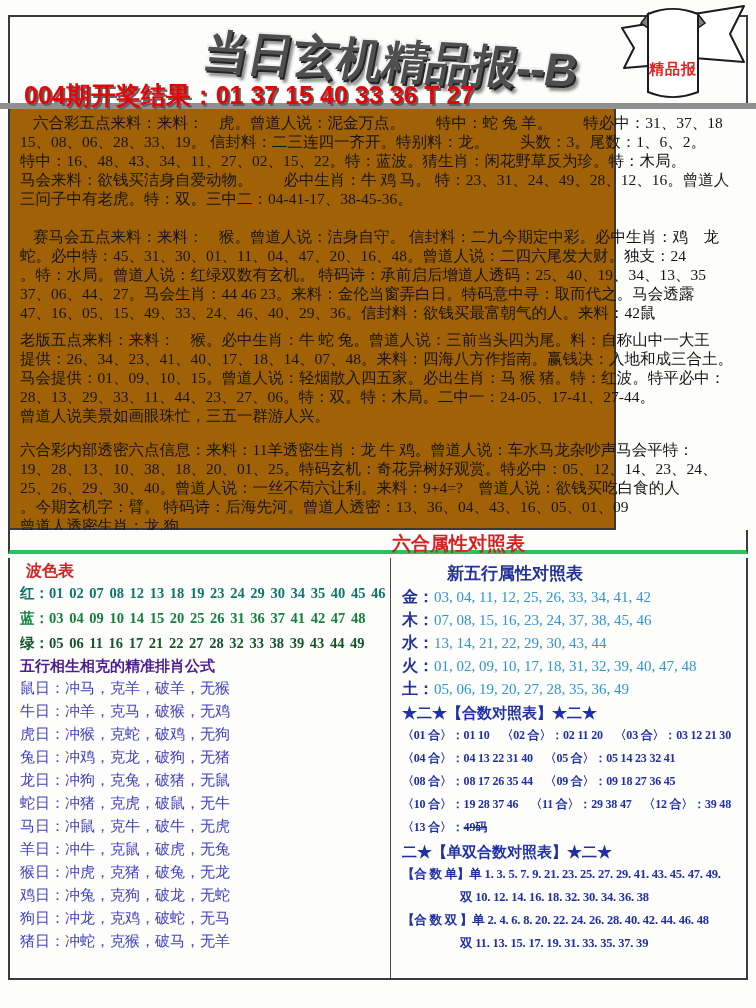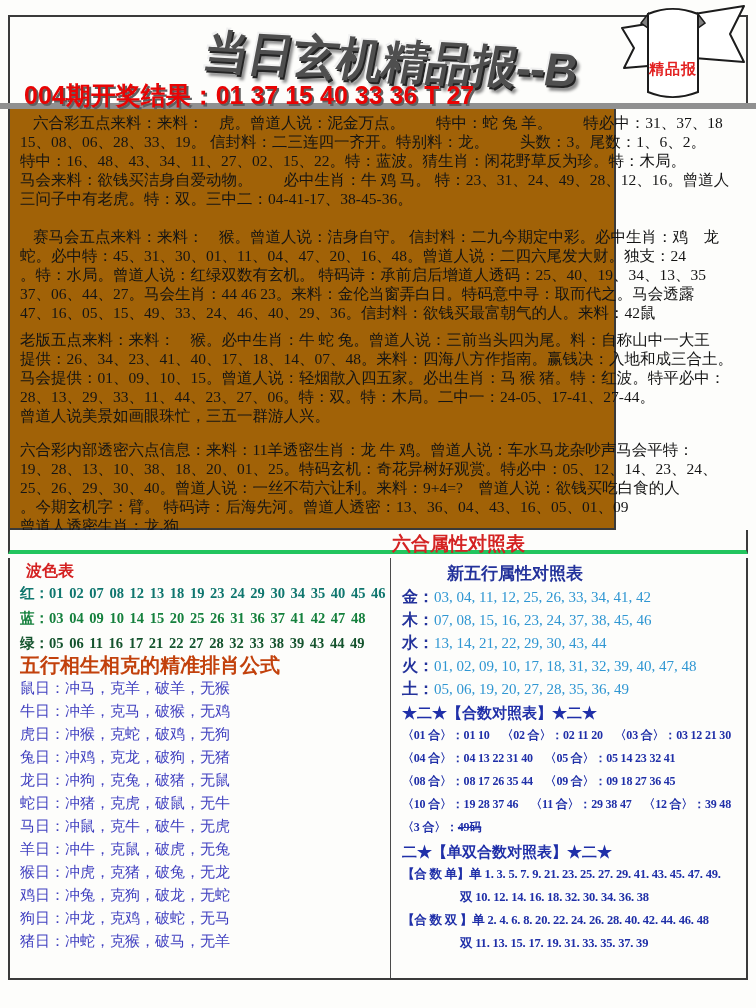--- a/index.html
+++ b/index.html
@@ -41,22 +41,22 @@
   .table-box{position:absolute;left:8px;top:558px;width:740px;height:422px;box-sizing:border-box;
              border:2px solid #3a3a3a;border-top:none;background:#fdfdfb;}
   .v-divider{position:absolute;left:380px;top:0;width:1px;height:100%;background:#4a4a4a;}
 
   .left-col{position:absolute;left:10px;top:2px;width:368px;}
   .bose-title{font-family:"Liberation Sans",sans-serif;font-size:16px;font-weight:bold;
               color:#d42222;height:21px;line-height:21px;margin-left:6px;}
   .color-row{height:25px;line-height:25px;font-size:14.5px;font-weight:bold;white-space:nowrap;}
   .color-row .cnums{word-spacing:2px;}
   .row-red{color:#0f766e;}  .row-blue{color:#15803d;}  .row-green{color:#14532d;}
-  .formula-title{font-family:Liberation Mono, monospace;font-size:20px;font-weight:bold;
-                 color:#c2410c;height:21px;line-height:21px;}
+  .formula-title{font-family:Liberation Serif, serif;font-size:15px;font-weight:bold;
+                 color:#4c1d95;height:21px;line-height:21px;}
   .zodiac-row{height:23px;line-height:23px;font-size:15px;color:#4040c0;white-space:nowrap;}
 
   .right-col{position:absolute;left:392px;top:2px;width:340px;}
   .wuxing-title{font-family:"Liberation Sans",sans-serif;font-size:17px;font-weight:bold;
                 color:#23329b;height:22px;line-height:22px;margin:3px 0 0 45px;}
   .wuxing-row{height:23px;line-height:23px;white-space:nowrap;}
   .wx-label{font-family:"Liberation Sans",sans-serif;font-size:16px;font-weight:bold;color:#23329b;}
   .wx-nums{font-size:15px;color:#2f96d2;}
   .hesu-title{font-family:"Liberation Sans",sans-serif;font-size:15px;font-weight:bold;
               color:#1f2fa8;height:22px;line-height:22px;margin-top:2px;}
@@ -169,21 +169,21 @@
       <div class="wuxing-row">
         <span class="wx-label">土：</span><span class="wx-nums">05, 06, 19, 20, 27, 28, 35, 36, 49</span>
       </div>
 
       <div class="hesu-title">★二★【合数对照表】★二★</div>
       <div class="hesu-row">〈01 合〉：01 10　〈02 合〉：02 11 20　〈03 合〉：03 12 21 30</div>
       <div class="hesu-row">〈04 合〉：04 13 22 31 40　〈05 合〉：05 14 23 32 41</div>
       <div class="hesu-row">〈08 合〉：08 17 26 35 44　〈09 合〉：09 18 27 36 45</div>
       <div class="hesu-row">〈10 合〉：19 28 37 46　〈11 合〉：29 38 47　〈12 合〉：39 48</div>
       <div class="hesu-row">
-        <span>〈3 合〉：</span><span class="struck">49码</span>
+        <span>〈13 合〉：</span><span class="struck">49码</span>
       </div>
 
       <div class="ds-title">二★【单双合数对照表】★二★</div>
       <div class="ds-line">【合 数 单】单 1. 3. 5. 7. 9. 21. 23. 25. 27. 29. 41. 43. 45. 47. 49.</div>
       <div class="ds-line ds-sub">双 10. 12. 14. 16. 18. 32. 30. 34. 36. 38</div>
       <div class="ds-line">【合 数 双 】单 2. 4. 6. 8. 20. 22. 24. 26. 28. 40. 42. 44. 46. 48</div>
       <div class="ds-line ds-sub">双 11. 13. 15. 17. 19. 31. 33. 35. 37. 39</div>
     </div>
   </div>
 

